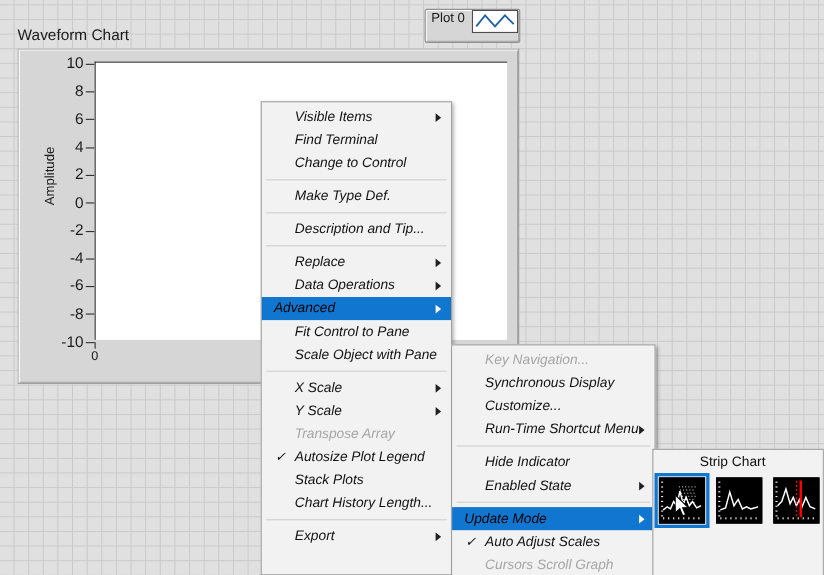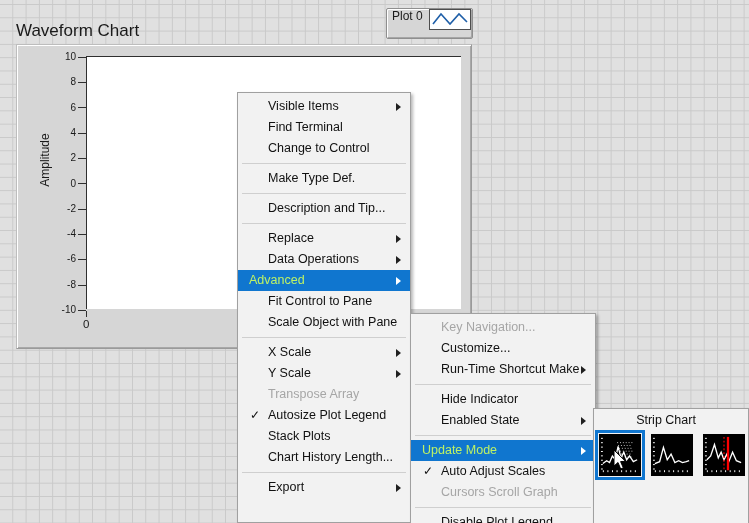--- a/index.html
+++ b/index.html
@@ -18,21 +18,21 @@
       linear-gradient(to bottom, #c9c9c9 1px, transparent 1px);
     background-size: 13.3px 13.3px;
     background-position: -1px 4px;
   }
 
   
   #chart-label {
     position: absolute;
     left: 16px;
     top: 24px;
-    font-size: 17px;
+    font-size: 14px;
     color: #1a1a1a;
     line-height: 14px;
     white-space: nowrap;
   }
   #chart-frame {
     position: absolute;
     left: 16px;
     top: 44px;
     width: 456px;
     height: 305px;
@@ -64,21 +64,21 @@
     color: #1a1a1a;
     transform: rotate(-90deg);
     transform-origin: center center;
     white-space: nowrap;
   }
   .y-tick {
     position: absolute;
     right: 0;
     width: 60px;
     text-align: right;
-    font-size: 10px;
+    font-size: 14px;
     color: #1a1a1a;
     line-height: 10px;
     white-space: nowrap;
   }
   .y-tick .dash {
     display: inline-block;
     width: 8px;
     margin-left: 2px;
     border-top: 1px solid #2f2f2f;
     vertical-align: middle;
@@ -166,24 +166,25 @@
     height: 249px;
     margin-top: 39px;
   }
   .menu-item {
     position: relative;
     height: 21px;
     line-height: 21px;
     padding: 0 22px 0 30px;
     white-space: nowrap;
     cursor: default;
+    font-style: italic;
   }
   .menu-item.highlighted {
     background: #1076cf;
-    color: #bef264;
+    color: #000000;
     padding-left: 11px;
   }
   .menu-item.disabled {
     color: #a6a6a6;
   }
   .menu-sep {
     height: 1px;
     background: #cfcfcf;
     margin: 4px 4px;
   }
@@ -318,22 +319,23 @@
     <div class="menu-item disabled"><span>Transpose Array</span></div>
     <div class="menu-item"><span class="check-mark">✓</span><span>Autosize Plot Legend</span></div>
     <div class="menu-item"><span>Stack Plots</span></div>
     <div class="menu-item"><span>Chart History Length...</span></div>
     <div class="menu-sep"></div>
     <div class="menu-item"><span>Export</span><span class="submenu-arrow"></span></div>
   </div>
 
 <div class="menu" id="menu-advanced">
     <div class="menu-item disabled"><span>Key Navigation...</span></div>
+    <div class="menu-item"><span>Synchronous Display</span></div>
     <div class="menu-item"><span>Customize...</span></div>
-    <div class="menu-item"><span>Run-Time Shortcut Make</span><span class="submenu-arrow"></span></div>
+    <div class="menu-item"><span>Run-Time Shortcut Menu</span><span class="submenu-arrow"></span></div>
     <div class="menu-sep"></div>
     <div class="menu-item"><span>Hide Indicator</span></div>
     <div class="menu-item"><span>Enabled State</span><span class="submenu-arrow"></span></div>
     <div class="menu-sep"></div>
     <div class="menu-item highlighted"><span>Update Mode</span><span class="submenu-arrow"></span></div>
     <div class="menu-item"><span class="check-mark">✓</span><span>Auto Adjust Scales</span></div>
     <div class="menu-item disabled"><span>Cursors Scroll Graph</span></div>
     <div class="menu-sep"></div>
     <div class="menu-item"><span>Disable Plot Legend</span></div>
     <div class="menu-item"><span>Reset Scale Layout</span></div>

